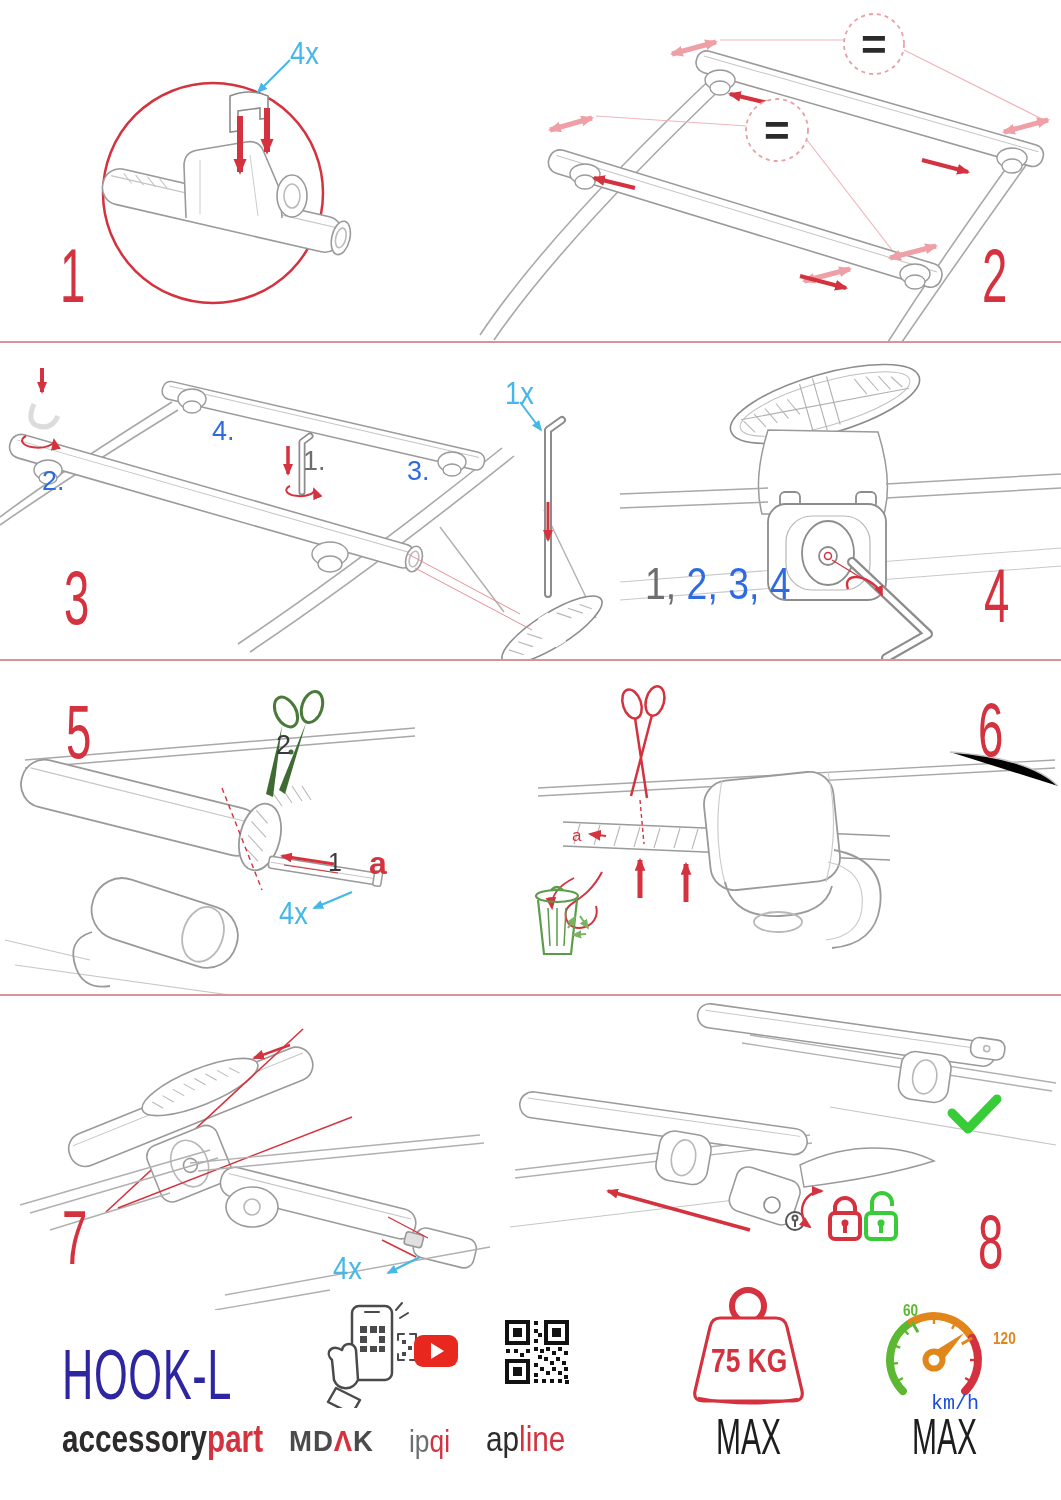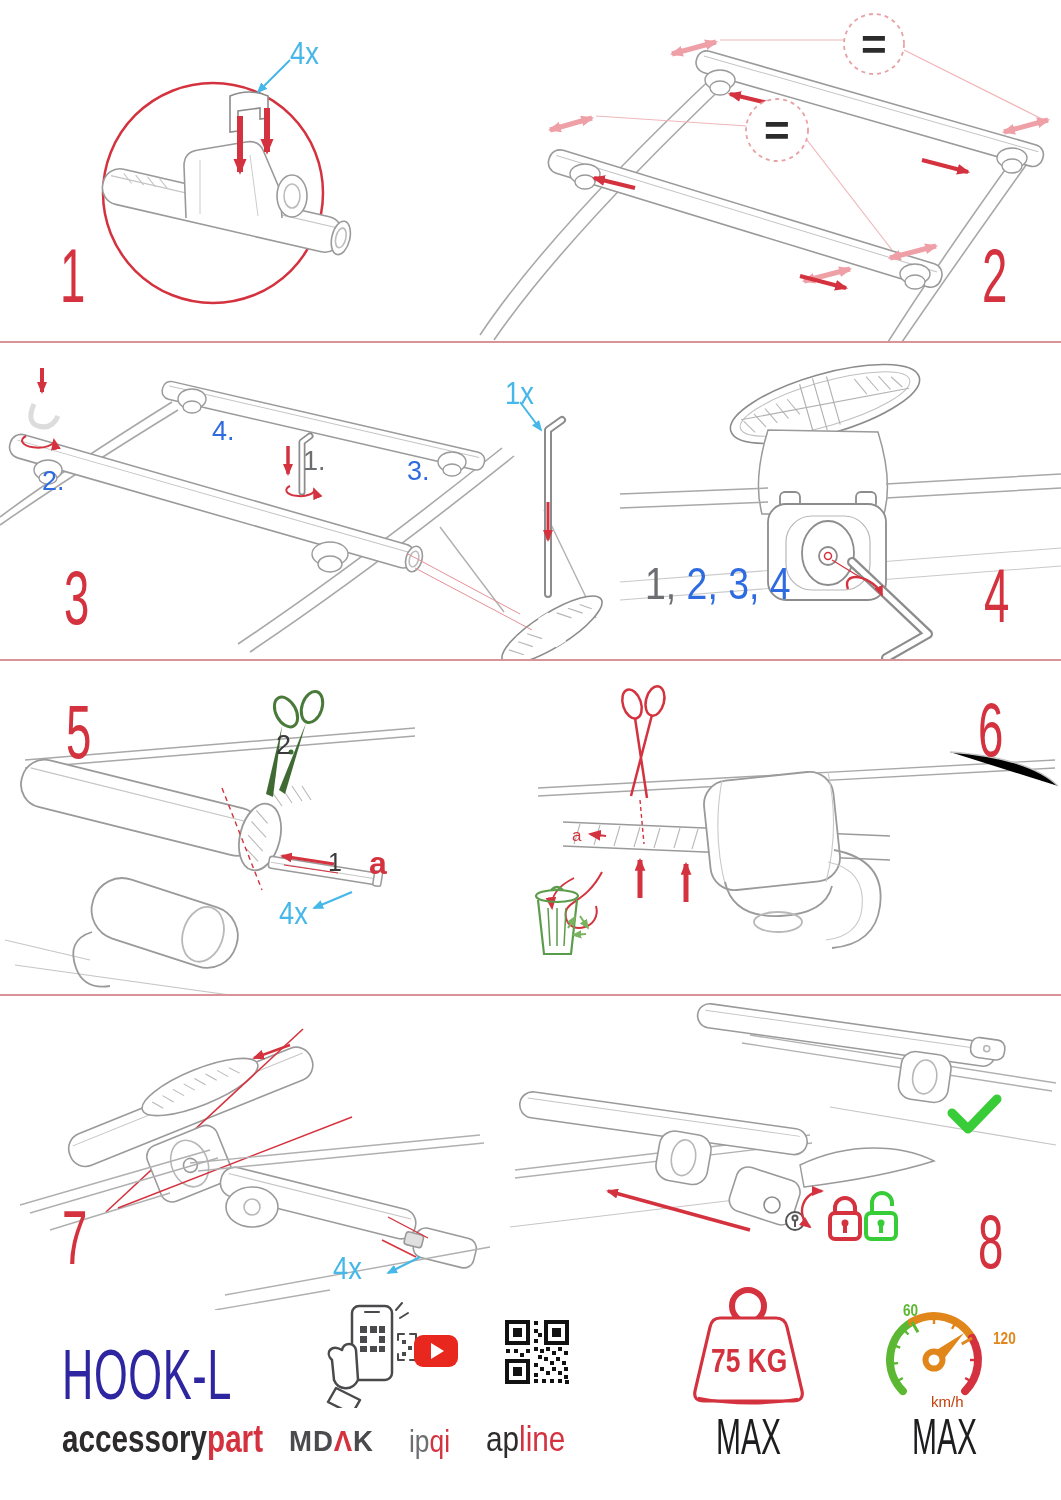--- a/index.html
+++ b/index.html
@@ -22,21 +22,21 @@
   .brand-line{font-size:38px;font-weight:700;transform:scaleX(.78);letter-spacing:0;}
   .brand-line .blk{color:#2d2b2c;} .brand-line .rd{color:#d4323e;}
   .logo-mdak{font-size:30px;font-weight:700;color:#4b4b4d;transform:scaleX(.92);letter-spacing:1px;}
   .logo-ipqi{font-size:31px;color:#6d6e71;transform:scaleX(.85);}
   .logo-apline{font-size:35px;font-weight:500;color:#2d2b2c;transform:scaleX(.85);}
   .accent{color:#d4323e;}
   .kg{font-size:33px;font-weight:600;color:#d4323e;transform:scaleX(.8);}
   .max{font-size:50px;font-weight:500;color:#1d1d1f;transform:scaleX(.6);}
   .sp{font-size:16px;font-weight:600;transform:scaleX(.85);}
   .sp60{color:#5cb832;} .sp120{color:#e0861a;}
-  .kmh{font-size:15px;color:#c2410c;}
+  .kmh{font-size:20px;color:#1d4ed8;font-family:Liberation Mono, monospace;}
 </style>
 </head>
 <body>
 
 <div class="page">
 
   <svg class="abs" style="left:0;top:0" width="420" height="342">
     <defs>
       <marker id="m1r" viewBox="0 0 12 10" refX="10" refY="5" markerWidth="16" markerHeight="14" markerUnits="userSpaceOnUse" orient="auto-start-reverse">
           <path d="M0,0L12,5L0,10z" fill="#d4323e"></path>

